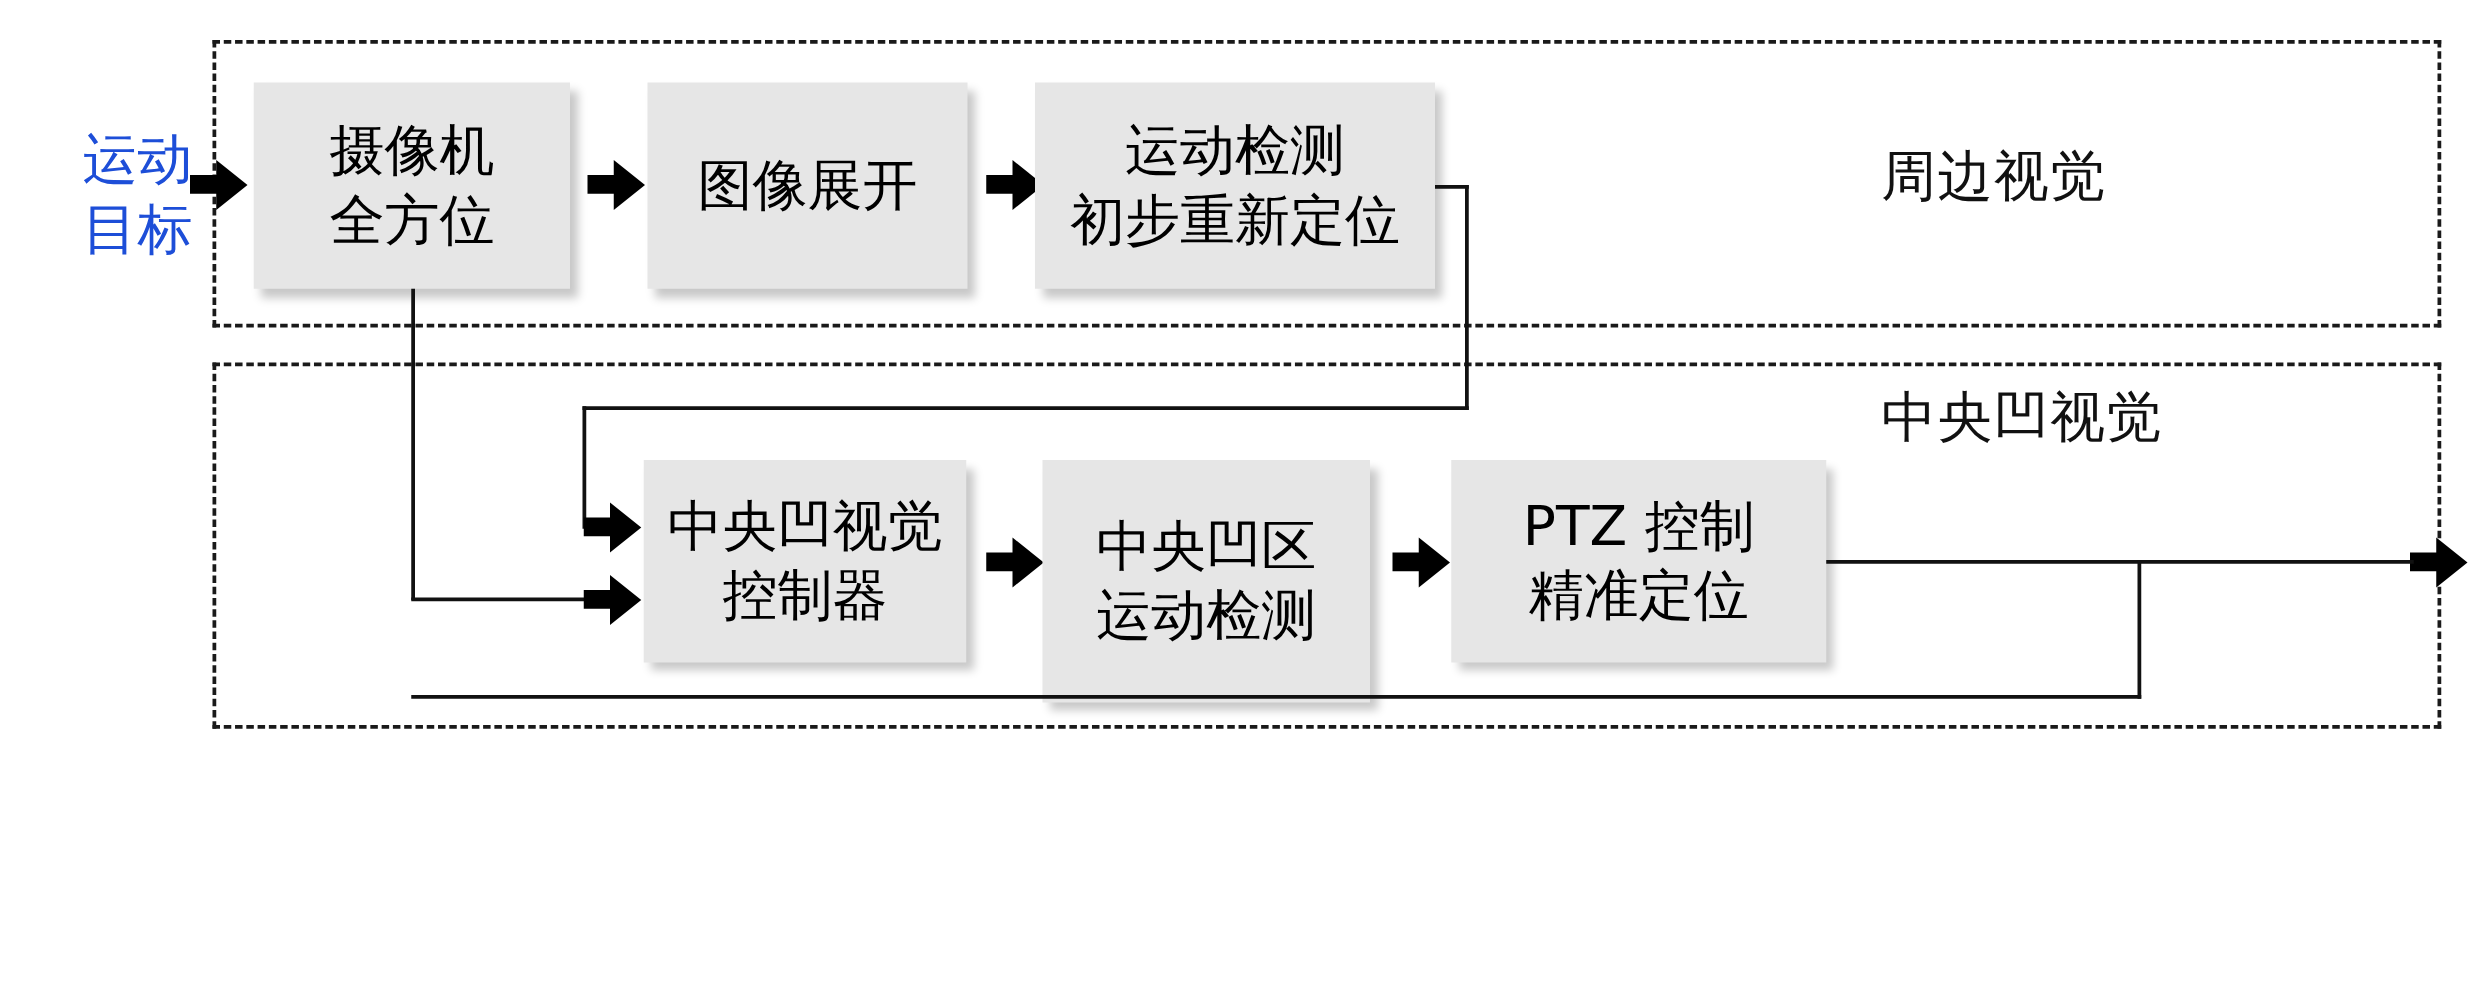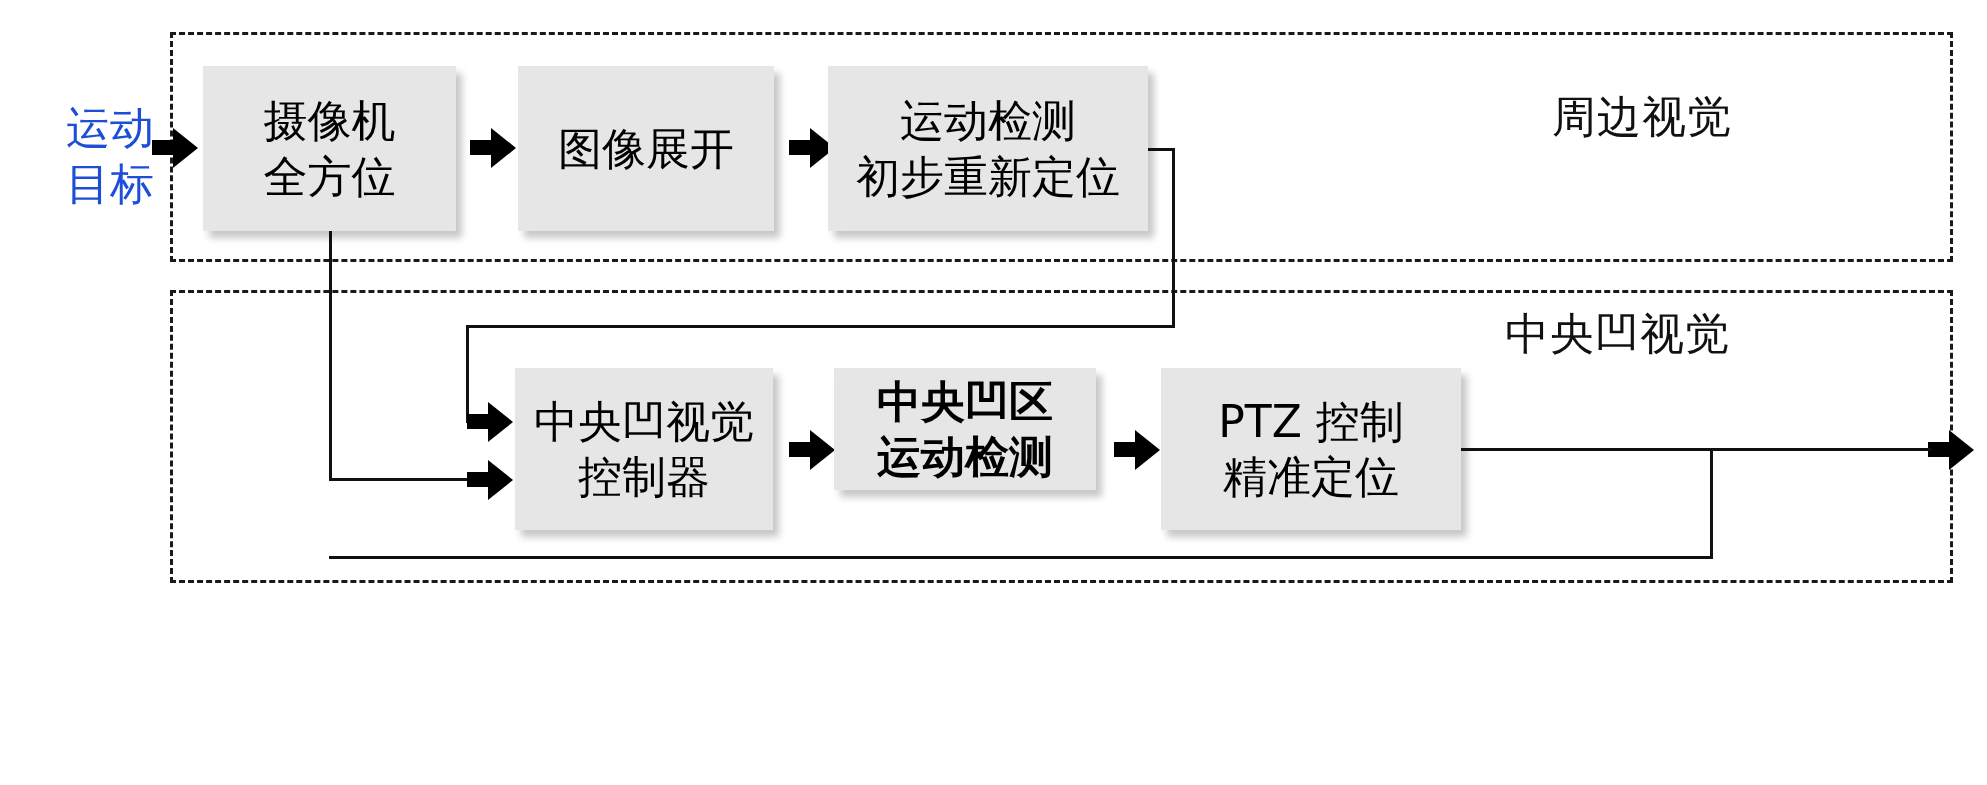--- a/index.html
+++ b/index.html
@@ -29,21 +29,21 @@
 
   
   .sidelabel{position:absolute;font-size:44px;color:#1d4ed8;line-height:1.28;text-align:center;white-space:nowrap;}
 </style>
 </head>
 <body>
 
 <div id="stage">
 
   <div class="group" style="left:170px;top:32px;width:1783px;height:230px;"></div>
-  <div class="group-label" style="left:1505px;top:88px;margin-left:47px;">周边视觉</div>
+  <div class="group-label" style="left:1505px;top:112px;">周边视觉</div>
 
   <div class="group" style="left:170px;top:290px;width:1783px;height:293px;"></div>
   <div class="group-label" style="left:1505px;top:305px;">中央凹视觉</div>
 
   <div class="sidelabel" style="left:45px;top:100px;width:130px;">
     <span>运动</span><br>
     <span>目标</span>
   </div>
 
   <div class="barrow" style="left:152px;top:128px;"></div>
@@ -79,21 +79,21 @@
   <div class="box" style="left:515px;top:368px;width:258px;height:162px;">
     <span class="ln">中央凹视觉</span>
     <span class="ln">控制器</span>
   </div>
 
   <div class="barrow" style="left:789px;top:430px;">
     <div class="stem"></div>
       <div class="head"></div>
   </div>
 
-  <div class="box" style="left:834px;top:368px;width:262px;height:122px;font-weight:bold;">
+  <div class="box" style="left:834px;top:368px;width:262px;height:194px;">
     <span class="ln">中央凹区</span>
     <span class="ln">运动检测</span>
   </div>
 
   <div class="barrow" style="left:1114px;top:430px;">
     <div class="stem"></div>
       <div class="head"></div>
   </div>
 
   <div class="box" style="left:1161px;top:368px;width:300px;height:162px;">

